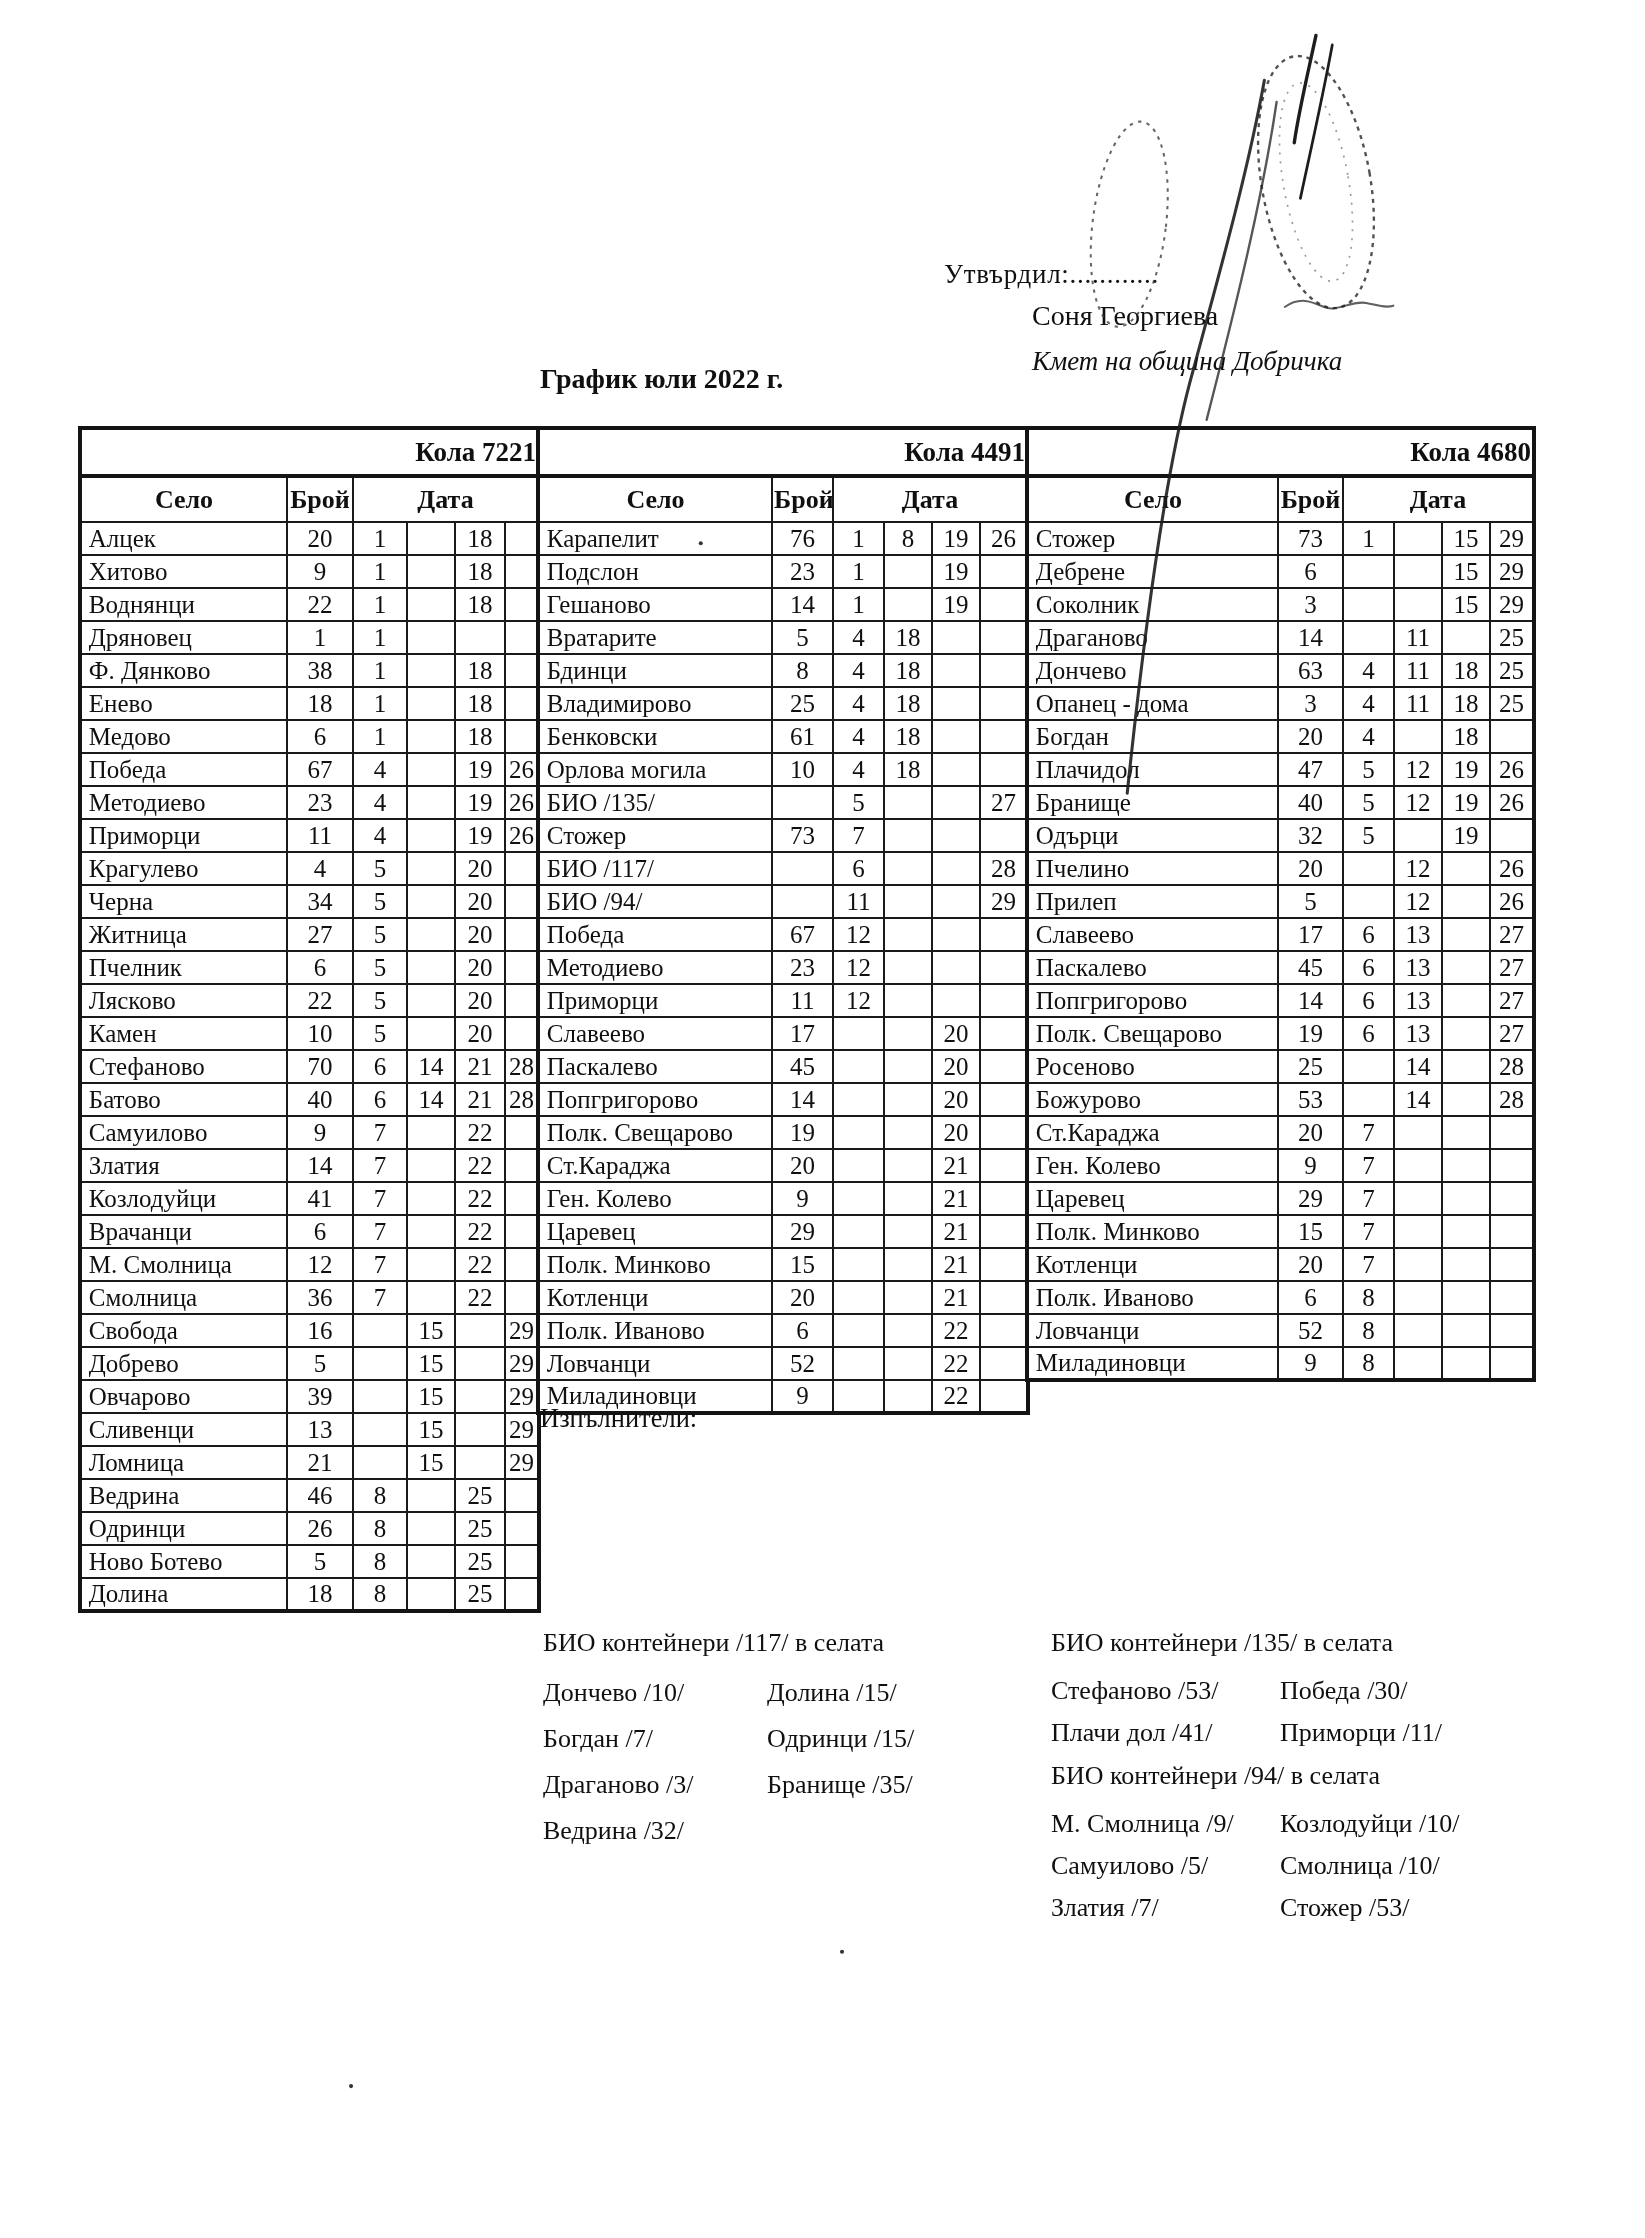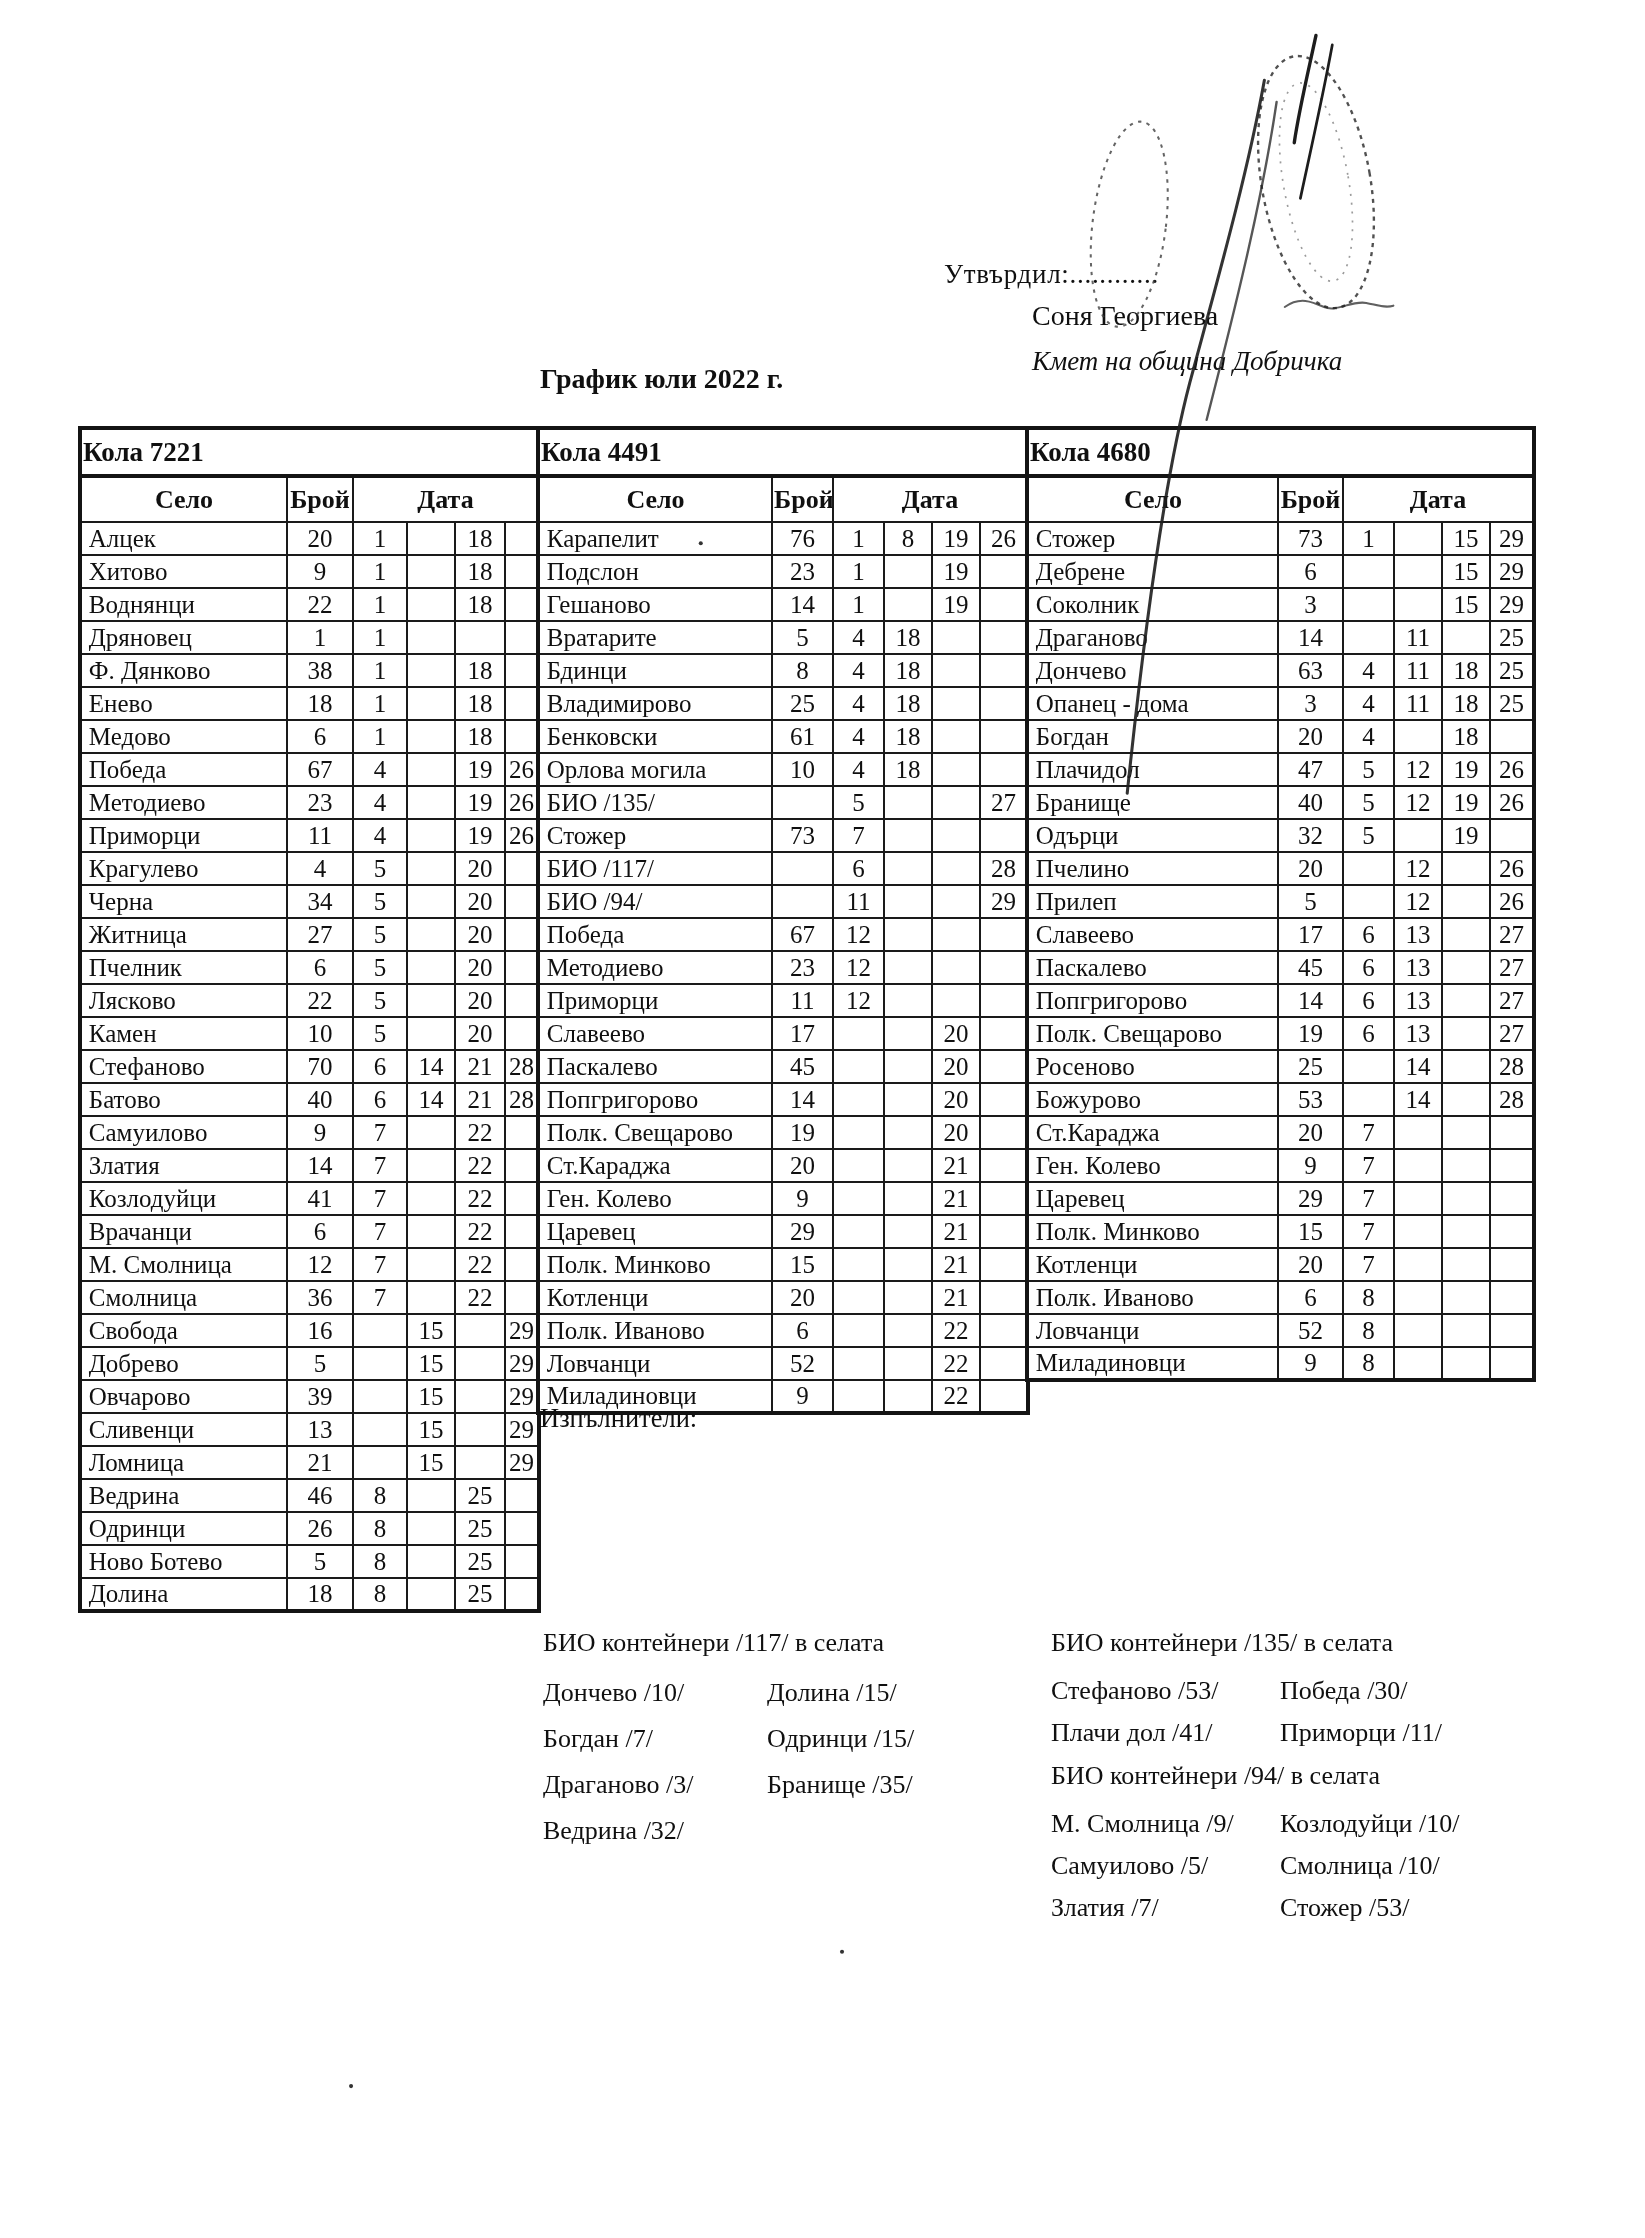--- a/index.html
+++ b/index.html
@@ -24,21 +24,21 @@
     table-layout:fixed;
     border:4.1px solid #141414;
     background:#fff;
   }
   table.sched th, table.sched td{
     border:2px solid #1a1a1a;
     vertical-align:middle;
     overflow:hidden;
   }
   tr.t-title th{
-    height:42px;font-size:27px;font-weight:bold;text-align:left;
+    height:42px;font-size:27px;font-weight:bold;text-align:right;
     border-bottom:4.1px solid #141414;
   }
   tr.t-head th{height:41px;font-size:26px;font-weight:bold;text-align:center;}
   tr.t-row{height:33px;}
   td.c-v{text-align:left;padding:0 2.7px 0 6.8px;font-size:25px;white-space:nowrap;}
   td.c-n{text-align:center;padding:0;font-size:25px;}
   
   .executors{left:540px;top:1397px;font-size:26.5px;}
   .executors .exec-title{line-height:42px;}
   .executors .exec-item{line-height:42px;}

